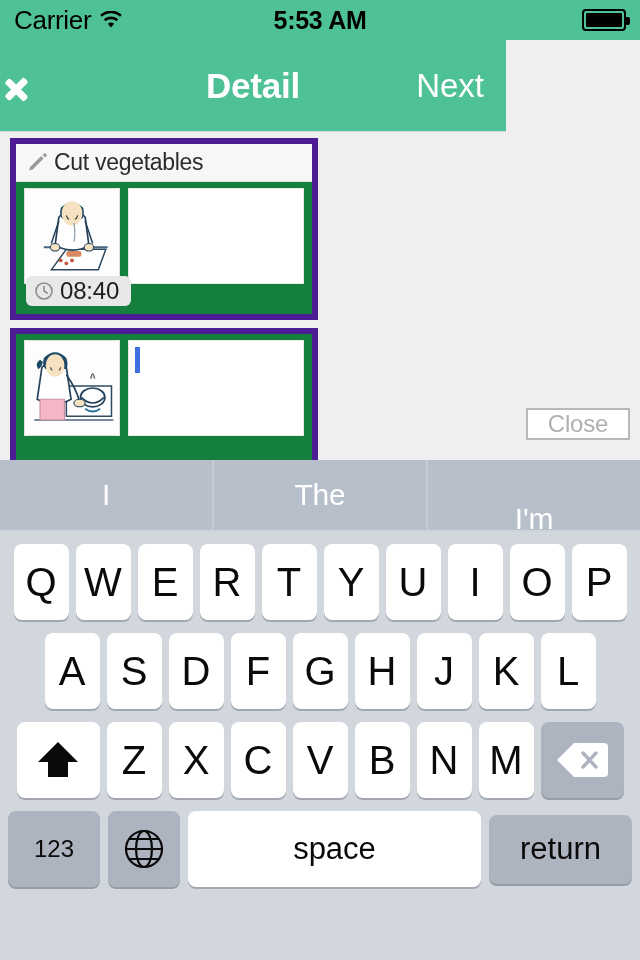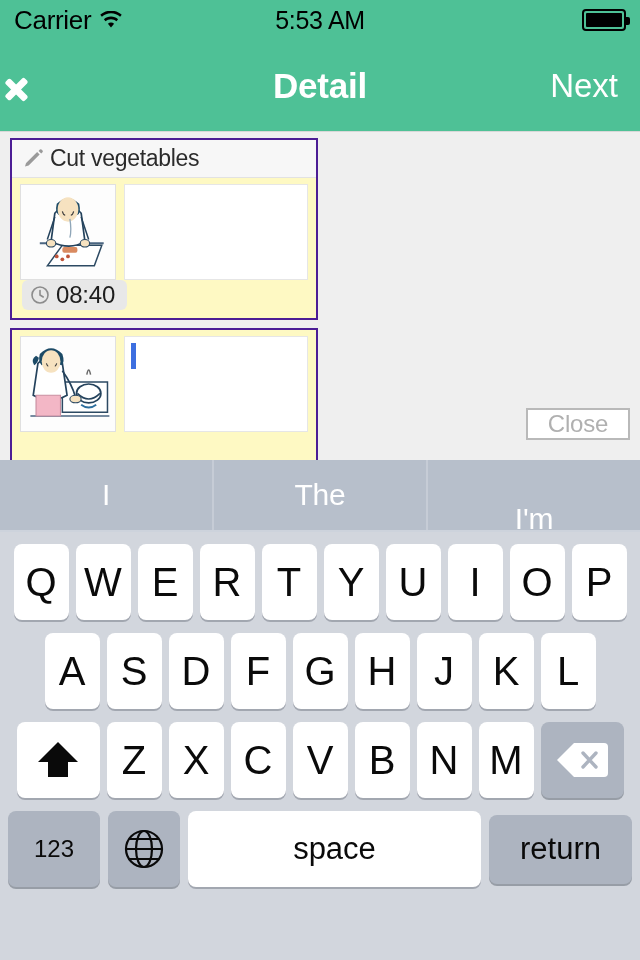--- a/index.html
+++ b/index.html
@@ -17,36 +17,36 @@
     background: #4ec196;
     display: flex; align-items: center;
     padding: 6px 14px;
     position: relative;
   }
   .sb-left { display: flex; align-items: center; gap: 8px; }
   .sb-carrier { font-size: 26px; color: #000; letter-spacing: -0.3px; }
   .wifi-icon { width: 24px; height: 18px; position: relative; display:block; }
   .sb-time {
     position: absolute; left: 0; right: 0; text-align: center;
-    font-size: 25px; font-weight: normal; color: #000; letter-spacing: -0.3px;
+    font-size: 25px; font-weight: bold; color: #000; letter-spacing: -0.3px;
   }
   .sb-right { margin-left: auto; display: flex; align-items: center; position: relative; z-index: 2;}
   .battery {
     width: 44px; height: 22px; border: 2px solid #000; border-radius: 4px;
     position: relative; padding: 2px;
   }
   .battery::after {
     content: ""; position: absolute; right: -6px; top: 6px;
     width: 4px; height: 8px; background: #000; border-radius: 0 2px 2px 0;
   }
   .battery-fill { width: 100%; height: 100%; background: #000; border-radius: 1px; }
 
   
   .navbar {
-    height: 92px; width: 640px;
+    height: 92px; width: 506px;
     background: #4ec196;
     display: flex; align-items: center;
     position: relative;
     border-bottom: 1px solid #d8d8d8;
   }
   .nav-back {
     width: 70px; height: 100%;
     display: flex; align-items: center; justify-content: center;
   }
   .chev {
@@ -71,23 +71,23 @@
   .cards {
     position: absolute; top: 132px; left: 0;
     width: 640px; height: 330px;
     background: #efefef;
     display: flex; flex-wrap: wrap;
     padding: 6px 6px 0 6px;
     overflow: hidden;
   }
   .card {
     width: 308px; height: 182px;
-    background: #fef9c3;
+    background: #15803d;
     margin: 0 4px 8px 4px;
-    border: 2px solid #4c1d95;
+    border: 6px solid #4c1d95;
     position: relative;
     overflow: hidden;
   }
   .card-head {
     height: 38px; display: flex; align-items: center;
     padding: 0 10px; border-bottom: 1px solid #e2e2e2;
     background: #f7f7f7;
   }
   .pencil-icon {
     width: 22px; height: 22px; margin-right: 6px; flex: 0 0 auto;

